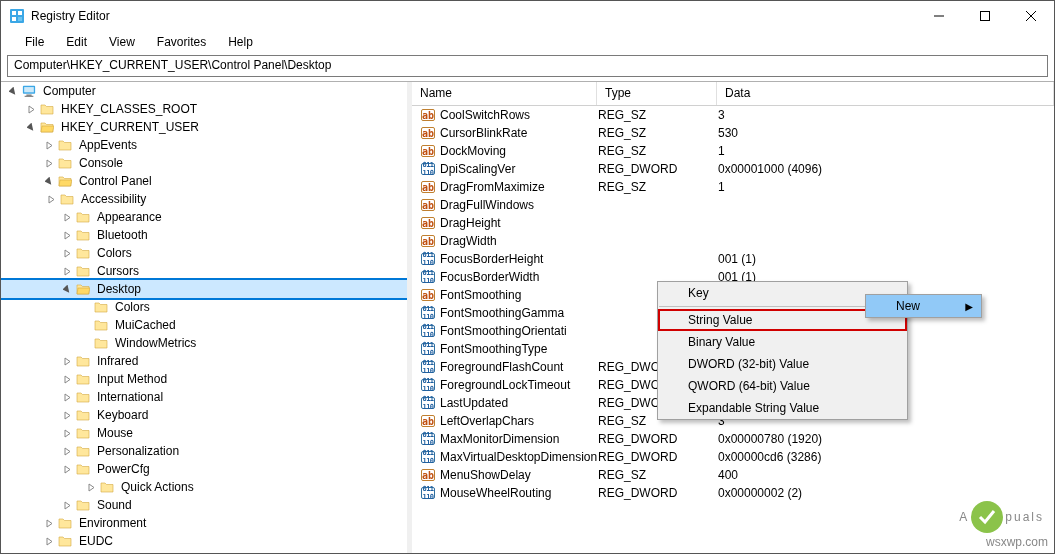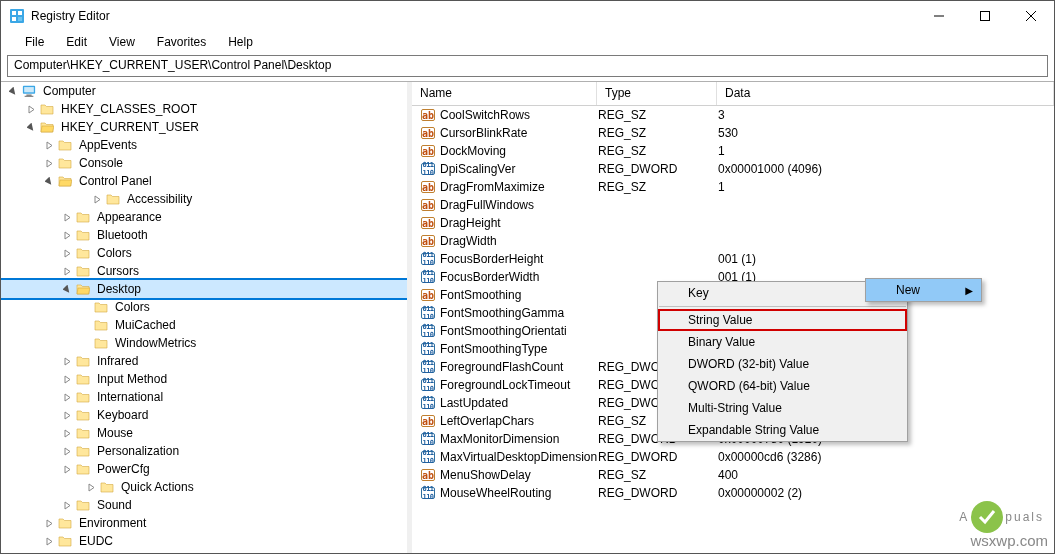--- a/index.html
+++ b/index.html
@@ -40,25 +40,25 @@
 .sz-icon { background: #fff; border: 1px solid #c08030; border-radius: 2px; width: 14px; height: 12px; display: flex; align-items: center; justify-content: center; font-size: 10px; font-weight: bold; color: #c05010; font-family: monospace; }
 .dw-icon { background: #fff; border: 1px solid #3070a0; border-radius: 2px; width: 14px; height: 12px; display: flex; align-items: center; justify-content: center; font-size: 7px; font-weight: bold; color: #2060a0; font-family: monospace; letter-spacing: -0.5px; }
 
 
 .ctx { position: absolute; background: #f0f0f0; border: 1px solid #a0a0a0; box-shadow: 3px 3px 4px rgba(0,0,0,0.25); z-index: 100; }
 .ctx .citem { padding: 4px 24px 4px 30px; position: relative; }
 .ctx .citem.hover-blue { background: #91c9f7; }
 .ctx .citem .arrow { position: absolute; right: 8px; top: 50%; transform: translateY(-50%); font-size: 10px; }
 .ctx .citem.boxed { outline: 2px solid #d00000; outline-offset: -2px; }
 .ctx1 { left: 656px; top: 199px; width: 251px; }
-.ctx2 { left: 864px; top: 196px; width: 117px; }
+.ctx2 { left: 864px; top: 212px; width: 117px; }
 
 .watermark { position: absolute; right: 10px; bottom: 20px; font-size: 22px; color: #888; letter-spacing: 2px; z-index: 200; display: flex; align-items: center; pointer-events: none; }
 .watermark .wicon { width: 32px; height: 32px; border-radius: 50%; background: #8bc34a; display: inline-flex; align-items: center; justify-content: center; margin: 0 2px; }
-.origin { position: absolute; right: 6px; bottom: 4px; font-size: 15px; color: #888; z-index: 200; pointer-events: none; }
+.origin { position: absolute; right: 6px; bottom: 4px; font-size: 12px; color: #888; z-index: 200; pointer-events: none; }
 
 
 .tree-pane::-webkit-scrollbar, .list-body::-webkit-scrollbar { width: 17px; height: 17px; }
 .tree-pane::-webkit-scrollbar-thumb, .list-body::-webkit-scrollbar-thumb { background: #c2c2c2; }
 .tree-pane::-webkit-scrollbar-track, .list-body::-webkit-scrollbar-track { background: #f0f0f0; }
 .tree-pane::-webkit-scrollbar-button, .list-body::-webkit-scrollbar-button { background: #f0f0f0; height: 17px; width: 17px; }
 </style>
 </head>
 <body>
 
@@ -184,21 +184,21 @@
             </svg>
           </span>
     <span class="ticon folder-icon">
             <svg viewBox="0 0 14 14">
               <path d="M1 3 L5 3 L6.5 4.5 L13 4.5 L13 12 L1 12 Z" fill="#ffe79c" stroke="#d4a942" stroke-width="0.6"></path>
               <path d="M2 6 L14 6 L12.5 12 L1 12 Z" fill="#ffd966" stroke="#d4a942" stroke-width="0.6"></path>
             </svg>
           </span>
     <span class="tlabel">Control Panel</span>
   </div>
-        <div class="tree-row" style="padding-left:88px">
+        <div class="tree-row" style="padding-left:42px">
     <span class="expander">
             <svg width="9" height="9">
               <path d="M2 1 L7 4.5 L2 8 Z" fill="none" stroke="#888"></path>
             </svg>
           </span>
     <span class="ticon folder-icon">
             <svg viewBox="0 0 14 14">
               <path d="M1 3 L5 3 L6.5 4.5 L13 4.5 L13 12 L1 12 Z" fill="#ffe79c" stroke="#d4a942" stroke-width="0.6"></path>
             </svg>
           </span>
@@ -628,21 +628,20 @@
         </div>
     </div>
 
     <div class="ctx ctx1" id="ctx1">
         <div class="citem">Key</div>
         <div style="height:1px;background:#c0c0c0;margin:2px 1px"></div>
         <div class="citem boxed">String Value</div>
         <div class="citem">Binary Value</div>
         <div class="citem">DWORD (32-bit) Value</div>
         <div class="citem">QWORD (64-bit) Value</div>
-        <div class="citem">Multi-String Value</div>
         <div class="citem">Expandable String Value</div>
       </div>
     <div class="ctx ctx2" id="ctx2">
         <div class="citem hover-blue">New<span class="arrow">▶</span></div>
       </div>
 
     <div class="watermark">
       <span>A</span>
       <span class="wicon">
           <svg width="18" height="18" viewBox="0 0 18 18">

